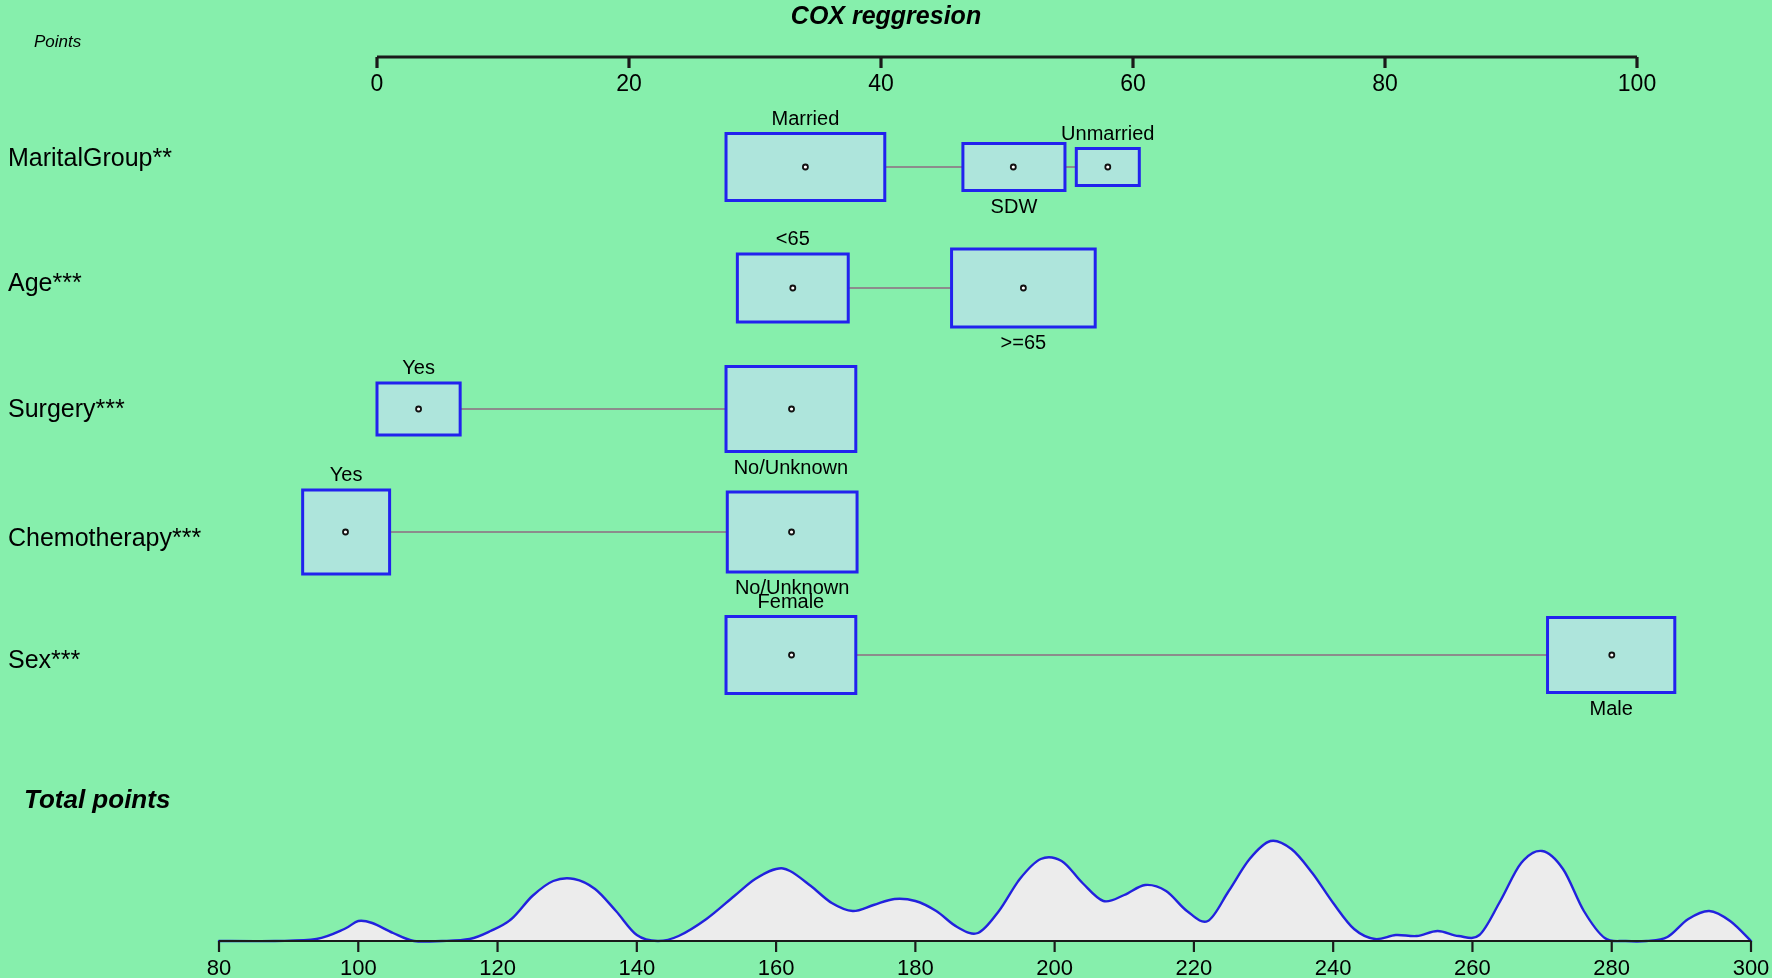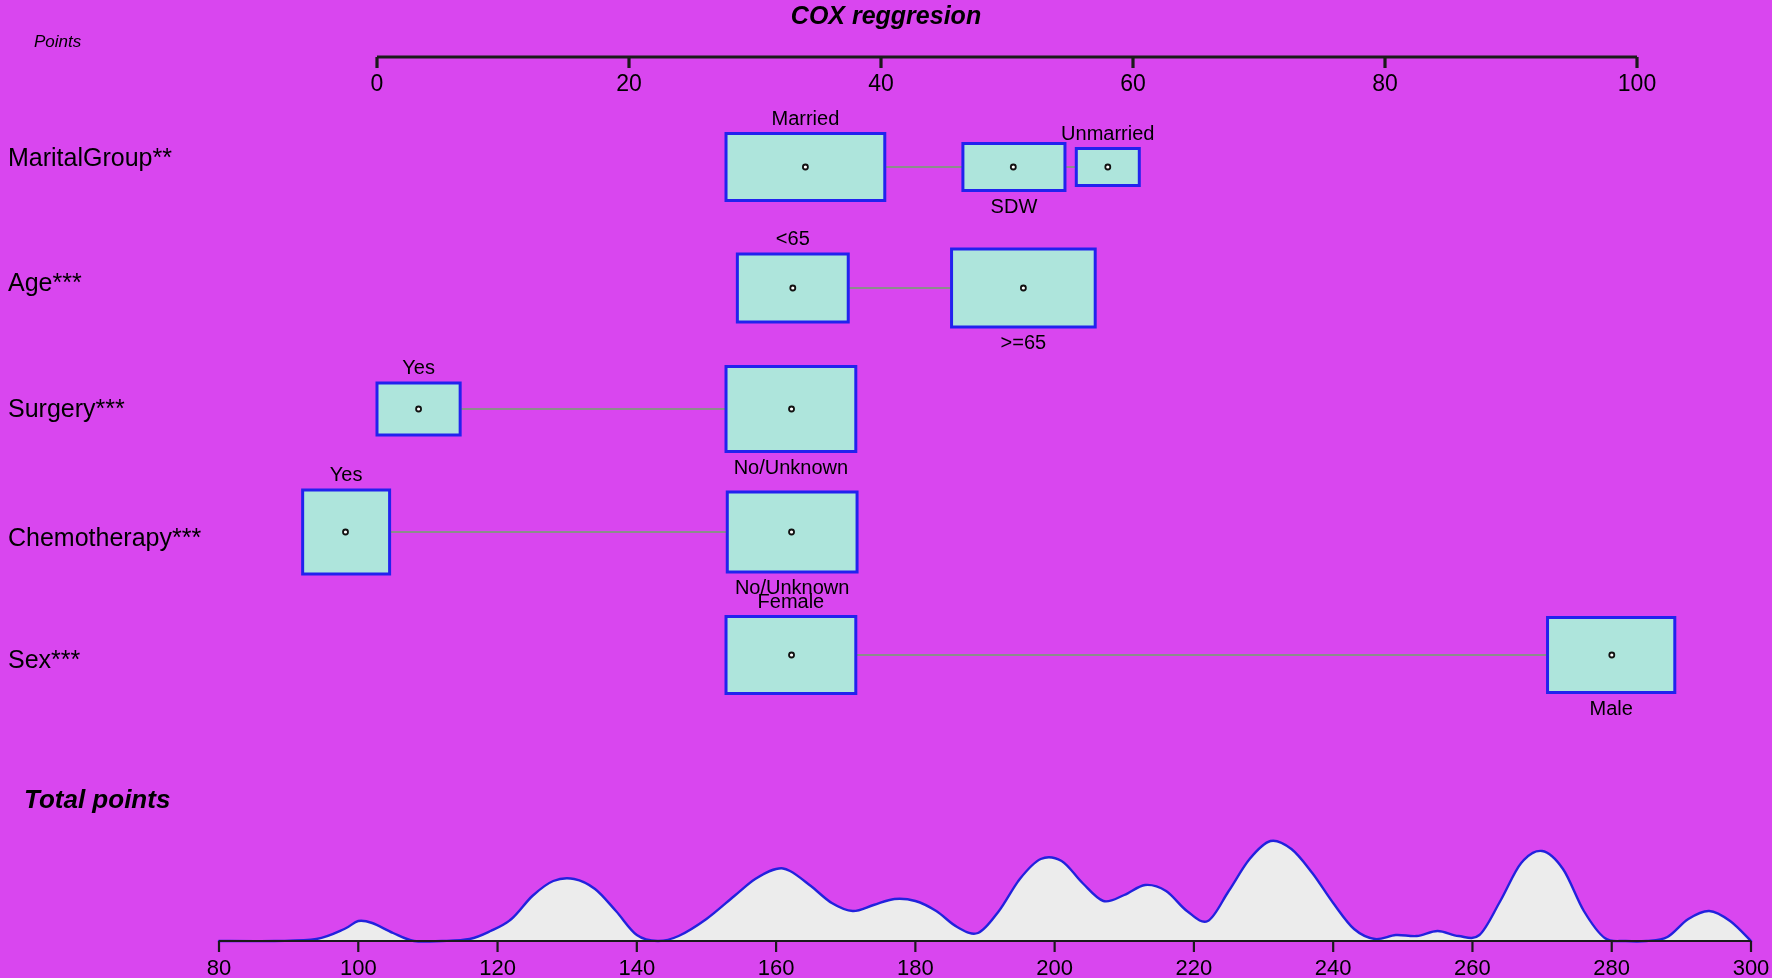--- a/index.html
+++ b/index.html
@@ -9,21 +9,21 @@
     background: #ffffff;
   }
   body {
     font-family: "Liberation Sans", sans-serif;
     color: #000000;
   }
   #nomogram-root {
     position: relative;
     width: 1772px;
     height: 978px;
-    background: #d946ef;
+    background: #86efac;
     overflow: hidden;
   }
   svg#nomogram-svg {
     position: absolute;
     left: 0;
     top: 0;
     width: 1772px;
     height: 978px;
     display: block;
   }

